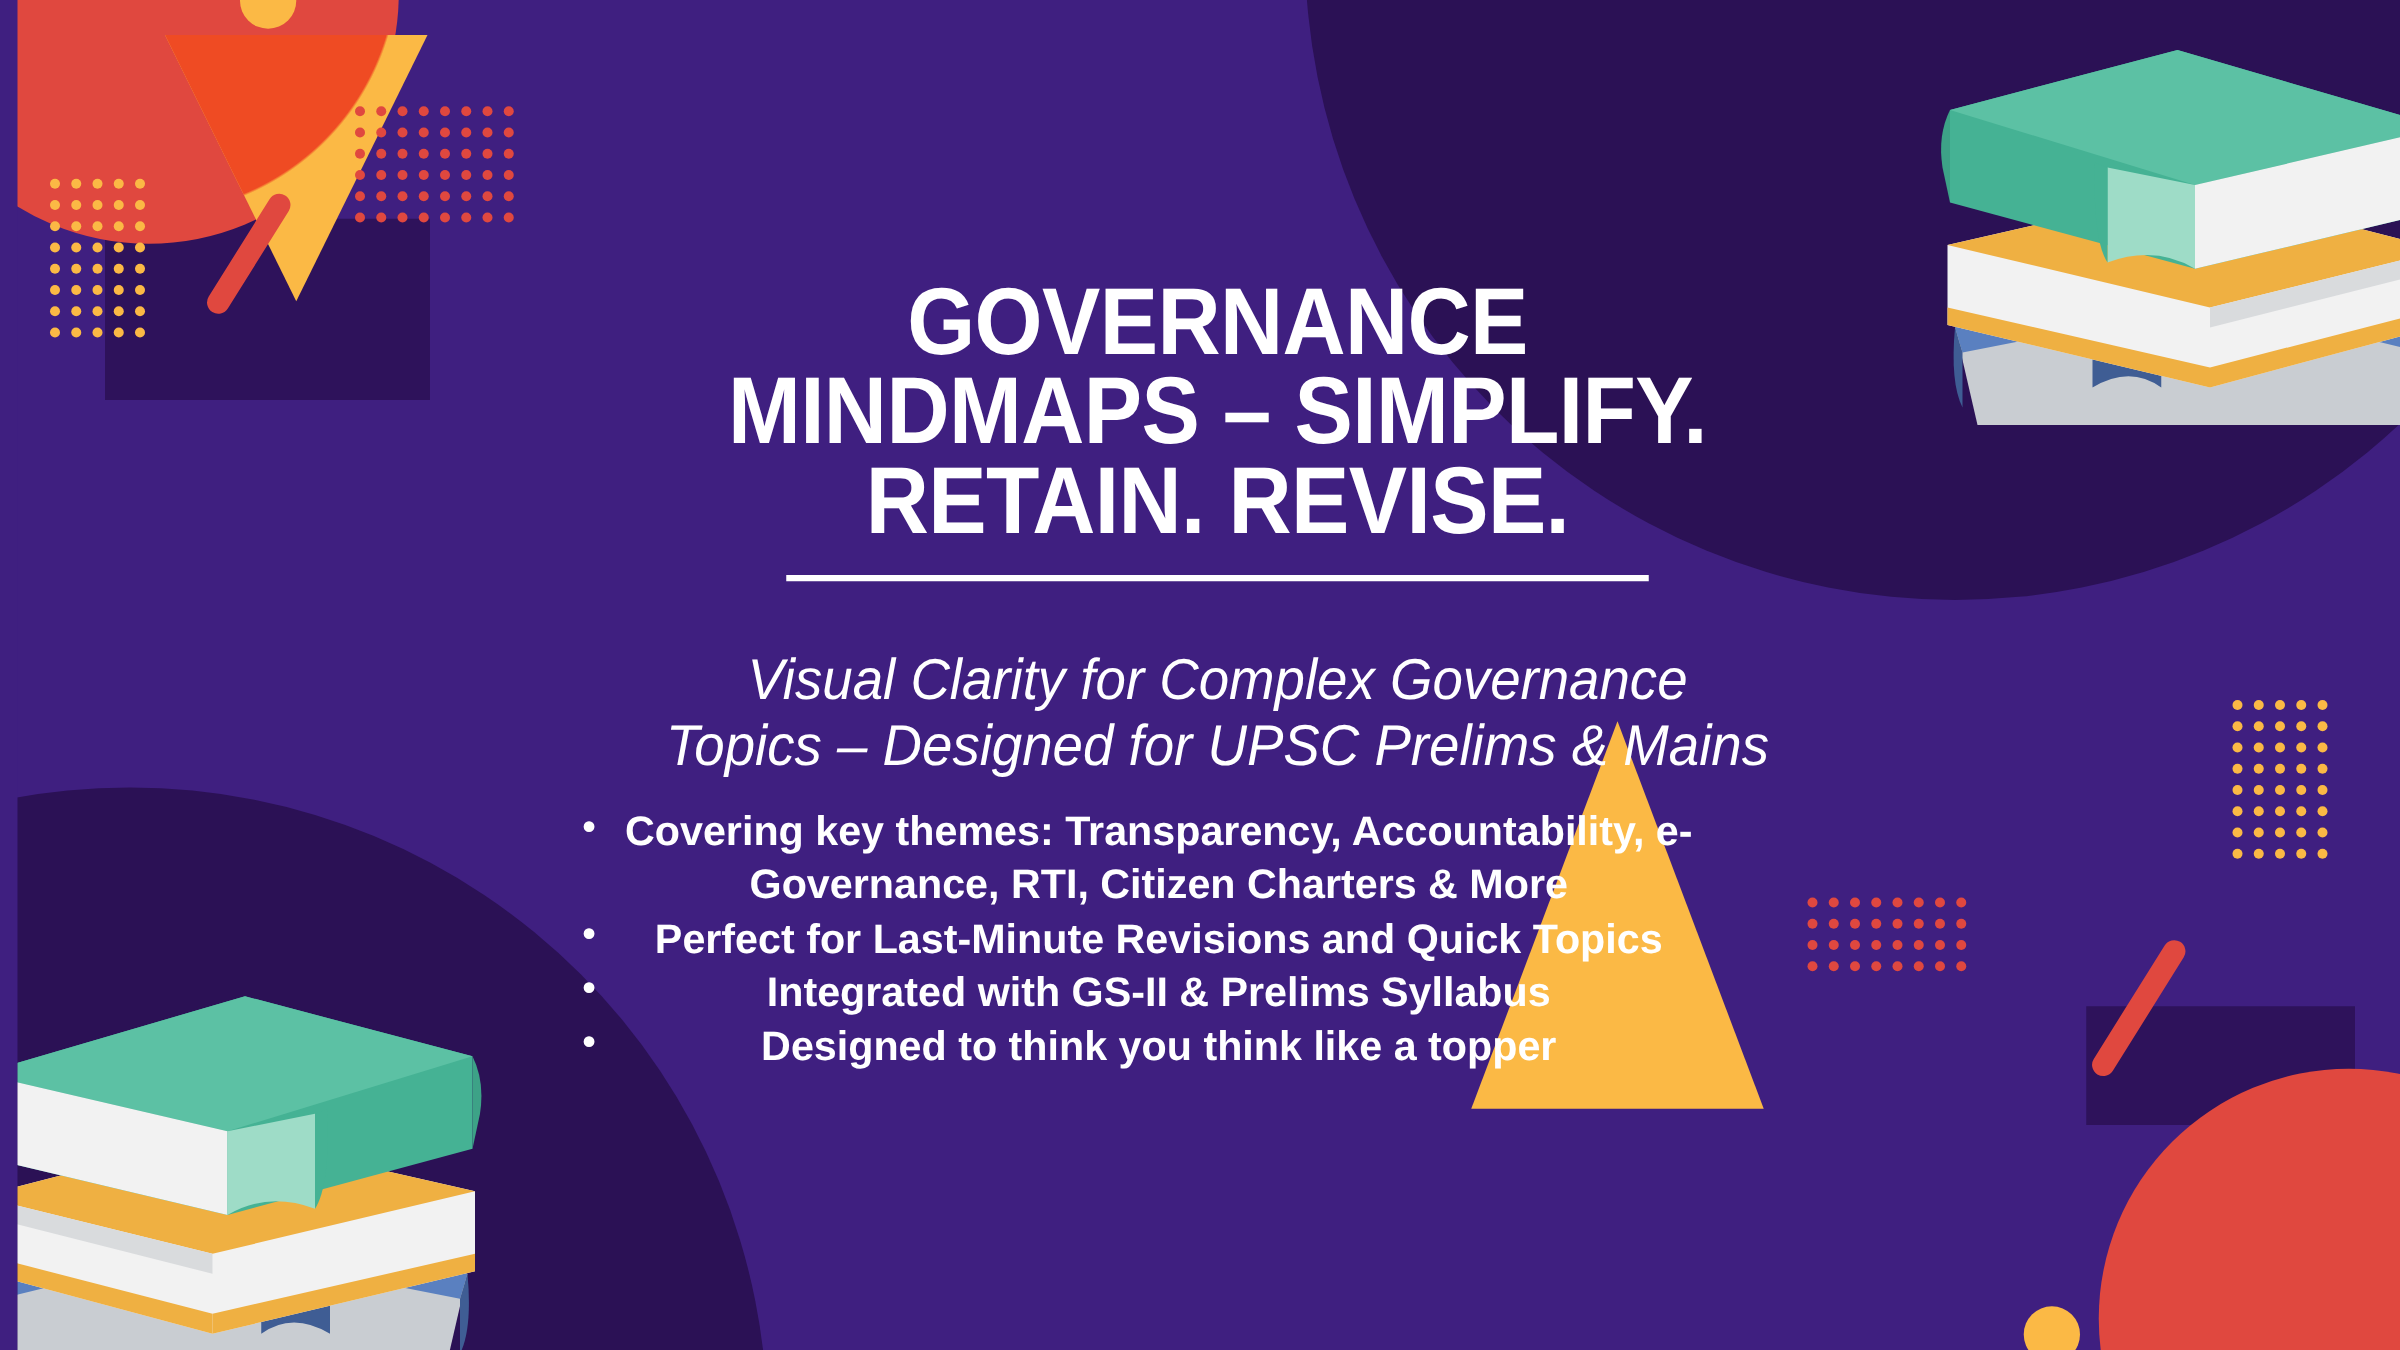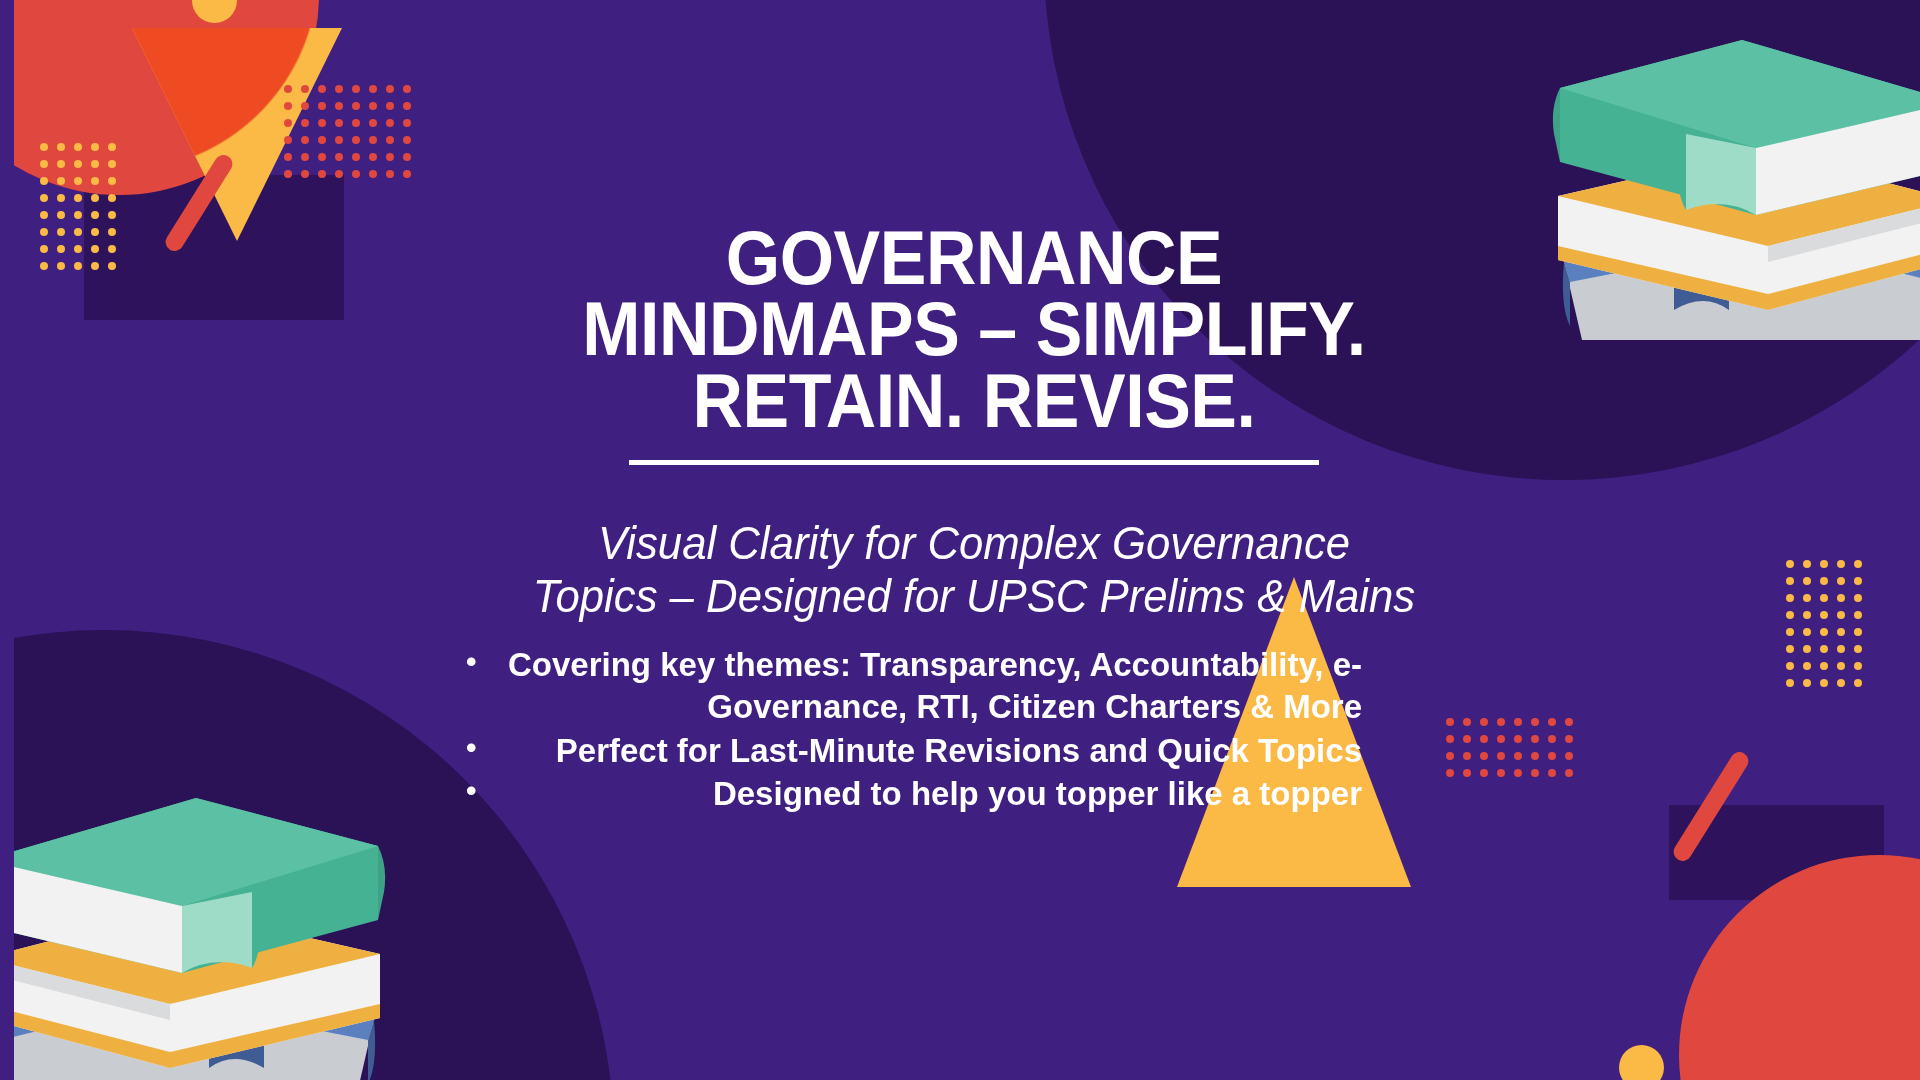--- a/index.html
+++ b/index.html
@@ -155,21 +155,21 @@
     transform: scaleX(0.95);
   }
   #subtitle .sub-line { display: block; white-space: nowrap; }
 
   #bullets {
     margin: 22px 0 0 0;
     padding: 0;
     list-style: none;
     width: 900px;
     margin-left: 448px;
-    text-align: right;
+    text-align: center;
     color: #ffffff;
     font-family: "Liberation Sans Narrow", "Liberation Sans", sans-serif;
     font-weight: bold;
     font-size: 33px;
     line-height: 1.28;
   }
   #bullets li {
     position: relative;
     padding-left: 30px;
     margin-bottom: 1px;
@@ -427,17 +427,18 @@
     <div id="title-underline"></div>
 
     <div id="subtitle">
       <span class="sub-line">Visual Clarity for Complex Governance</span>
       <span class="sub-line">Topics – Designed for UPSC Prelims &amp; Mains</span>
     </div>
 
     <ul id="bullets">
       <li>Covering key themes: Transparency, Accountability, e-Governance, RTI, Citizen Charters &amp; More</li>
       <li>Perfect for Last-Minute Revisions and Quick Topics</li>
-      <li>Designed to help you topper like a topper</li>
+      <li>Integrated with GS-II &amp; Prelims Syllabus</li>
+      <li>Designed to think you think like a topper</li>
     </ul>
 
   </div>
 </div>
 
 </body></html>

